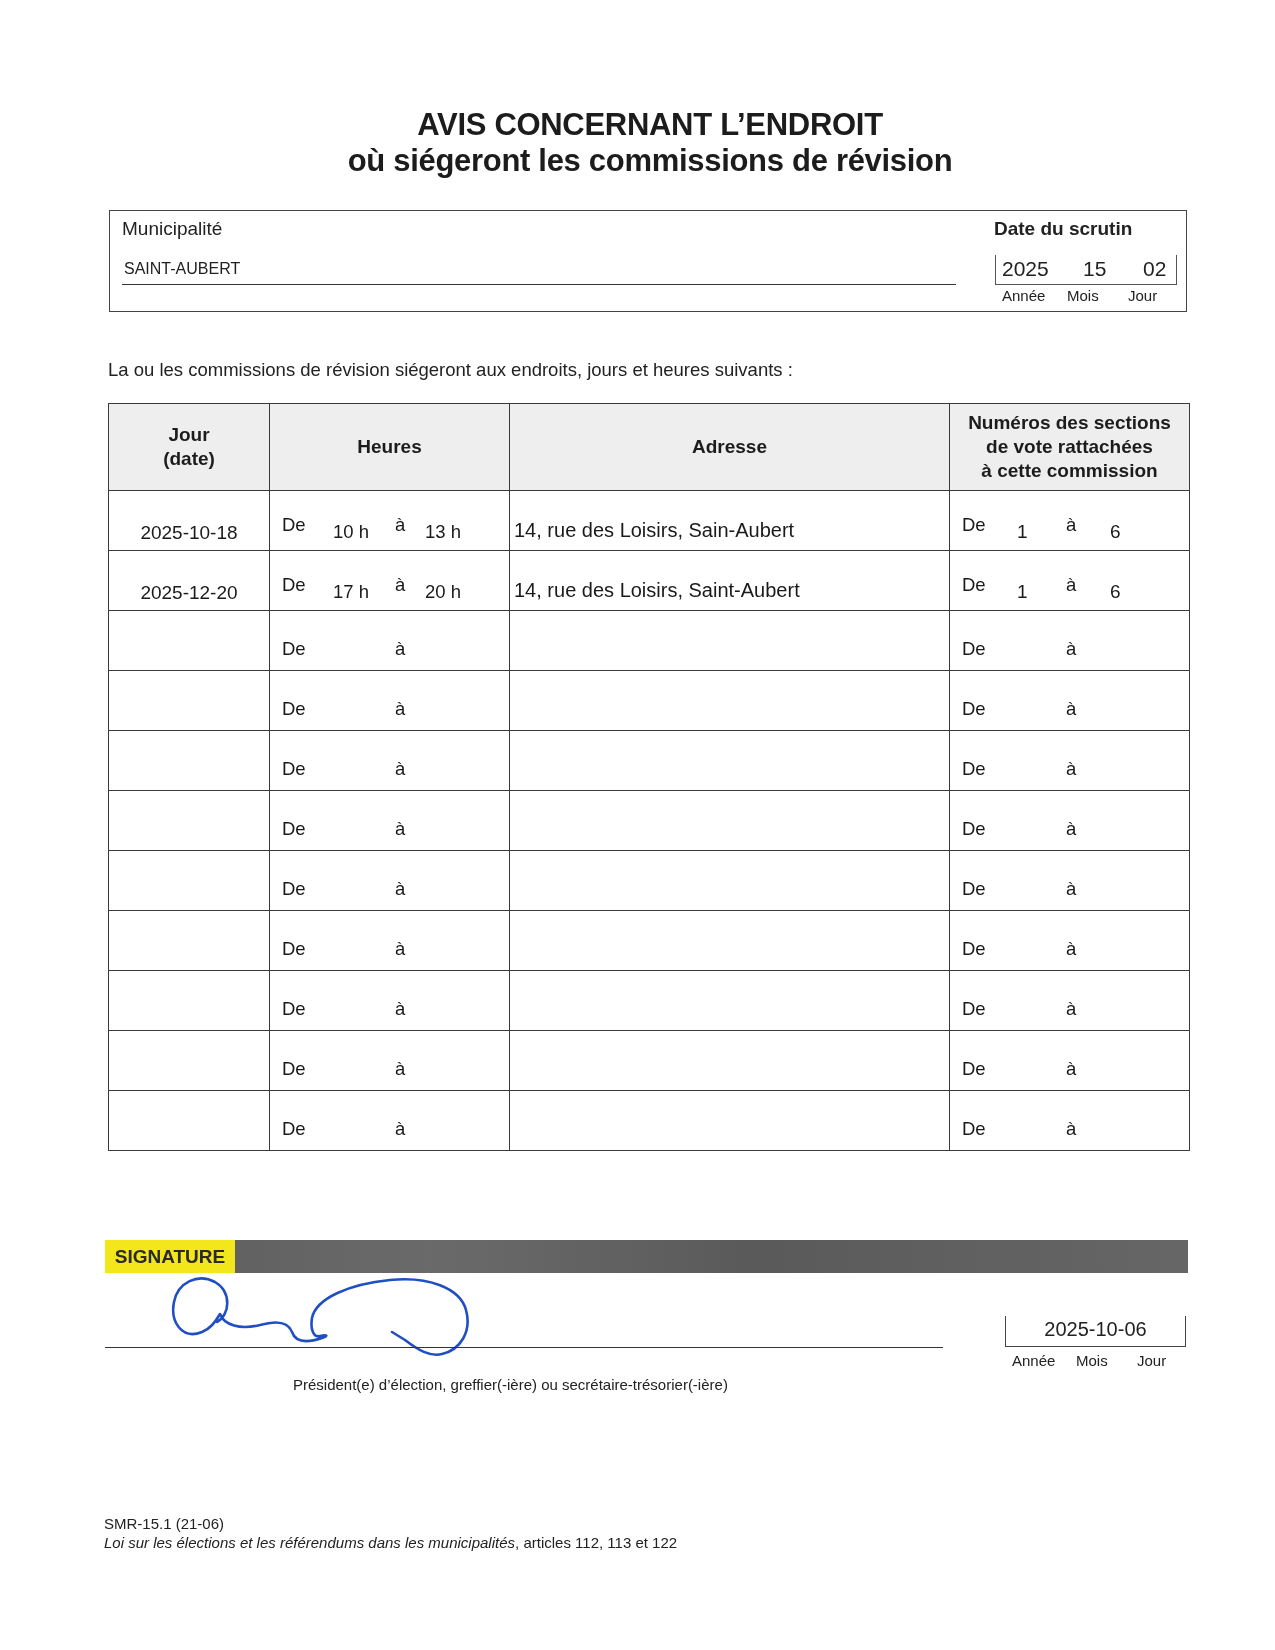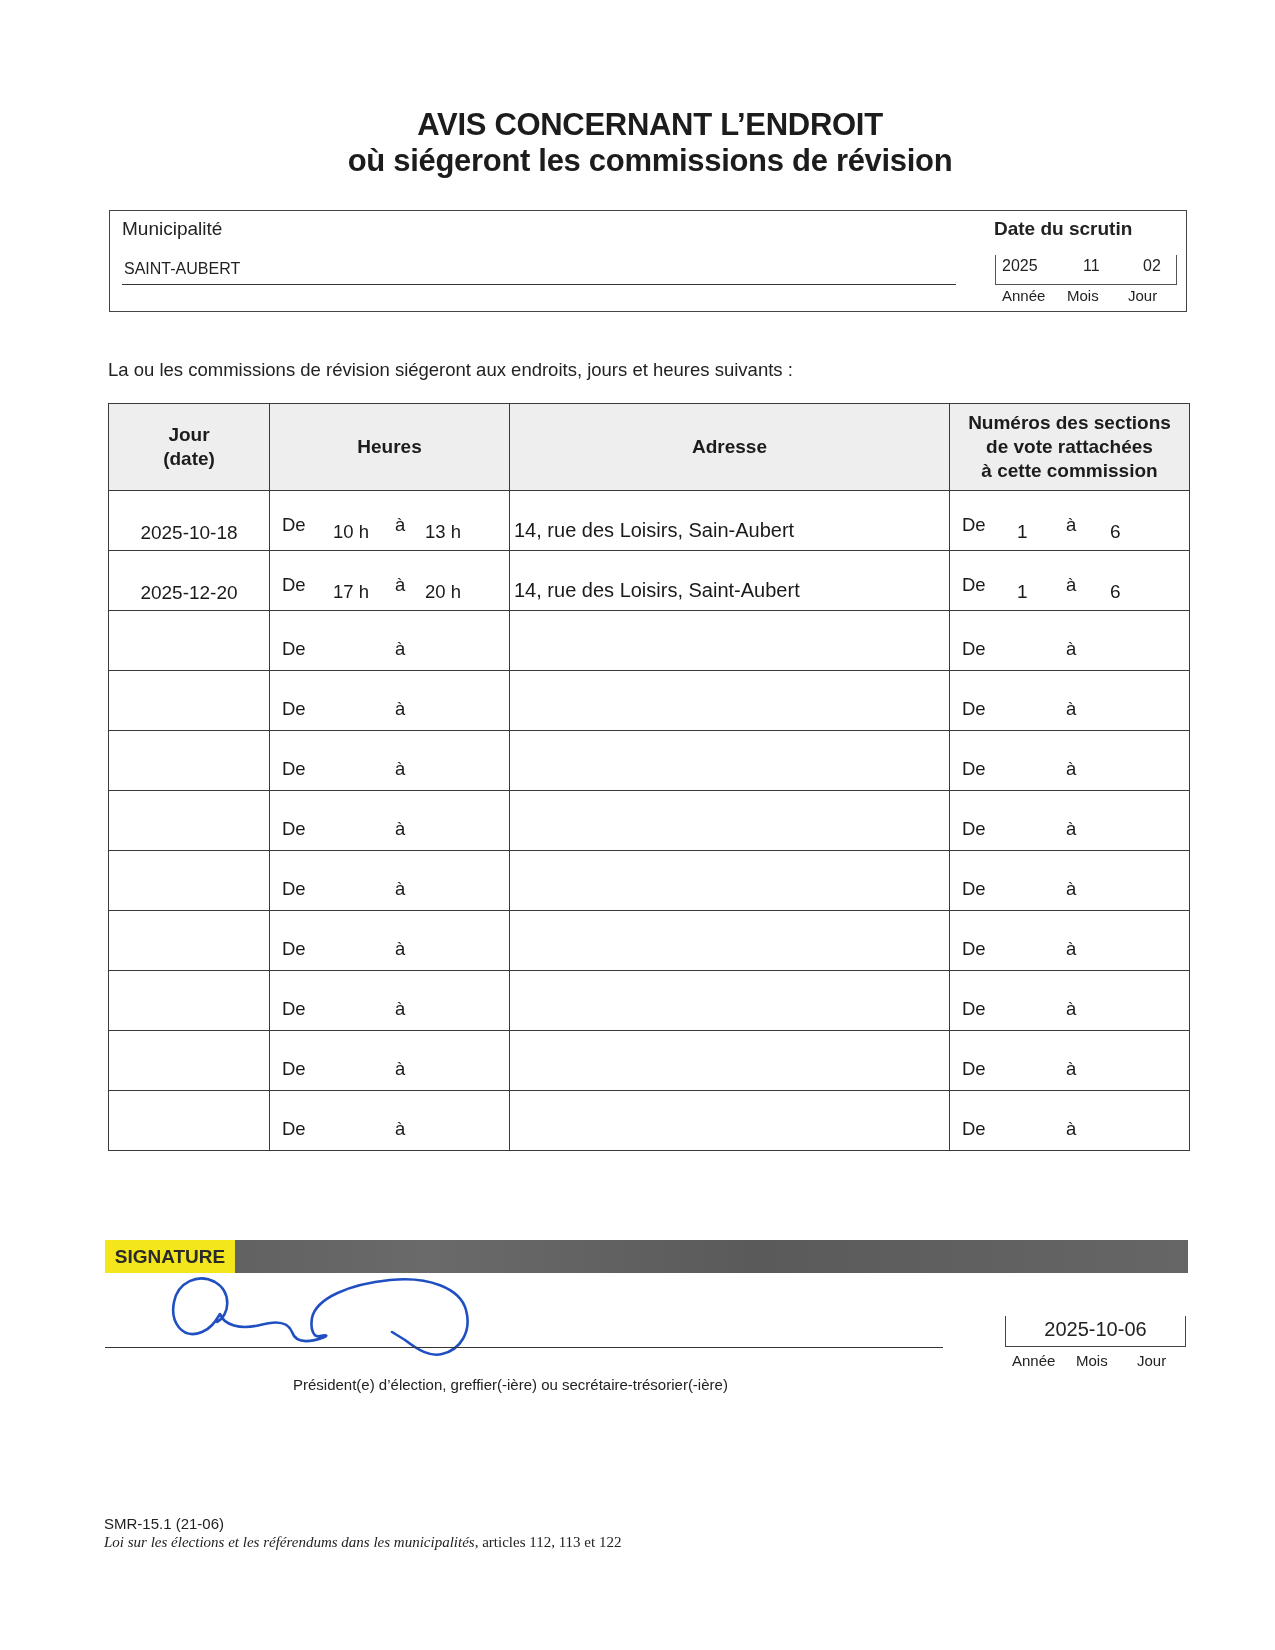--- a/index.html
+++ b/index.html
@@ -24,21 +24,21 @@
   .label-sm { font-size: 19px; color: #222; }
   #muni-label { left: 122px; top: 218px; }
   #muni-value { left: 124px; top: 260px; font-size: 16px; color: #222; }
   #muni-line { left: 122px; top: 284px; width: 834px; height: 0; border-top: 1.5px solid #333; }
   #scrutin-label { left: 994px; top: 218px; font-weight: bold; }
   #scrutin-box {
     left: 995px; top: 255px; width: 182px; height: 30px;
     border-left: 1.5px solid #555; border-right: 1.5px solid #555; border-bottom: 1.5px solid #555;
     box-sizing: border-box;
   }
-  .dval { font-size: 16px; color: #222; top: 257px; }
+  .dval { font-size: 21px; color: #222; top: 257px; }
   #scrutin-year { left: 1002px; }
   #scrutin-month { left: 1083px; }
   #scrutin-day { left: 1143px; }
   .dlab { font-size: 15px; color: #222; top: 287px; }
   #scrutin-lab-y { left: 1002px; }
   #scrutin-lab-m { left: 1067px; }
   #scrutin-lab-d { left: 1128px; }
 
   #intro { left: 108px; top: 359px; font-size: 18.5px; color: #222; }
 
@@ -85,38 +85,38 @@
     border-left: 1.5px solid #444; border-right: 1.5px solid #444; border-bottom: 1.5px solid #444;
     box-sizing: border-box;
   }
   #sign-date-value { left: 1005px; width: 181px; top: 1318px; text-align: center; font-size: 20px; color: #222; }
   .slab { top: 1352px; font-size: 15px; color: #222; }
   #sign-lab-y { left: 1012px; }
   #sign-lab-m { left: 1076px; }
   #sign-lab-d { left: 1137px; }
 
   #form-code { left: 104px; top: 1515px; font-size: 15px; color: #222; }
-  #law-ref { left: 104px; top: 1534px; font-size: 15px; color: #222; font-family: Liberation Serif, serif; }
+  #law-ref { left: 104px; top: 1534px; font-size: 15px; color: #222; }
   #law-ref em { font-style: italic; }
 </style>
 </head>
 <body>
 
 <div class="abs title" id="title1">AVIS CONCERNANT L’ENDROIT</div>
 <div class="abs title" id="title2">où siégeront les commissions de révision</div>
 
 <div class="abs" id="muni-box"></div>
 <div class="abs label-sm" id="muni-label">Municipalité</div>
 <div class="abs" id="muni-value">SAINT-AUBERT</div>
 <div class="abs" id="muni-line"></div>
 
 <div class="abs label-sm" id="scrutin-label">Date du scrutin</div>
 <div class="abs" id="scrutin-box"></div>
 <div class="abs dval" id="scrutin-year">2025</div>
-<div class="abs dval" id="scrutin-month">11</div>
+<div class="abs dval" id="scrutin-month">15</div>
 <div class="abs dval" id="scrutin-day">02</div>
 <div class="abs dlab" id="scrutin-lab-y">Année</div>
 <div class="abs dlab" id="scrutin-lab-m">Mois</div>
 <div class="abs dlab" id="scrutin-lab-d">Jour</div>
 
 <div class="abs" id="intro">La ou les commissions de révision siégeront aux endroits, jours et heures suivants :</div>
 
 <table class="abs" id="schedule-table">
   <colgroup>
     <col style="width:161px">

